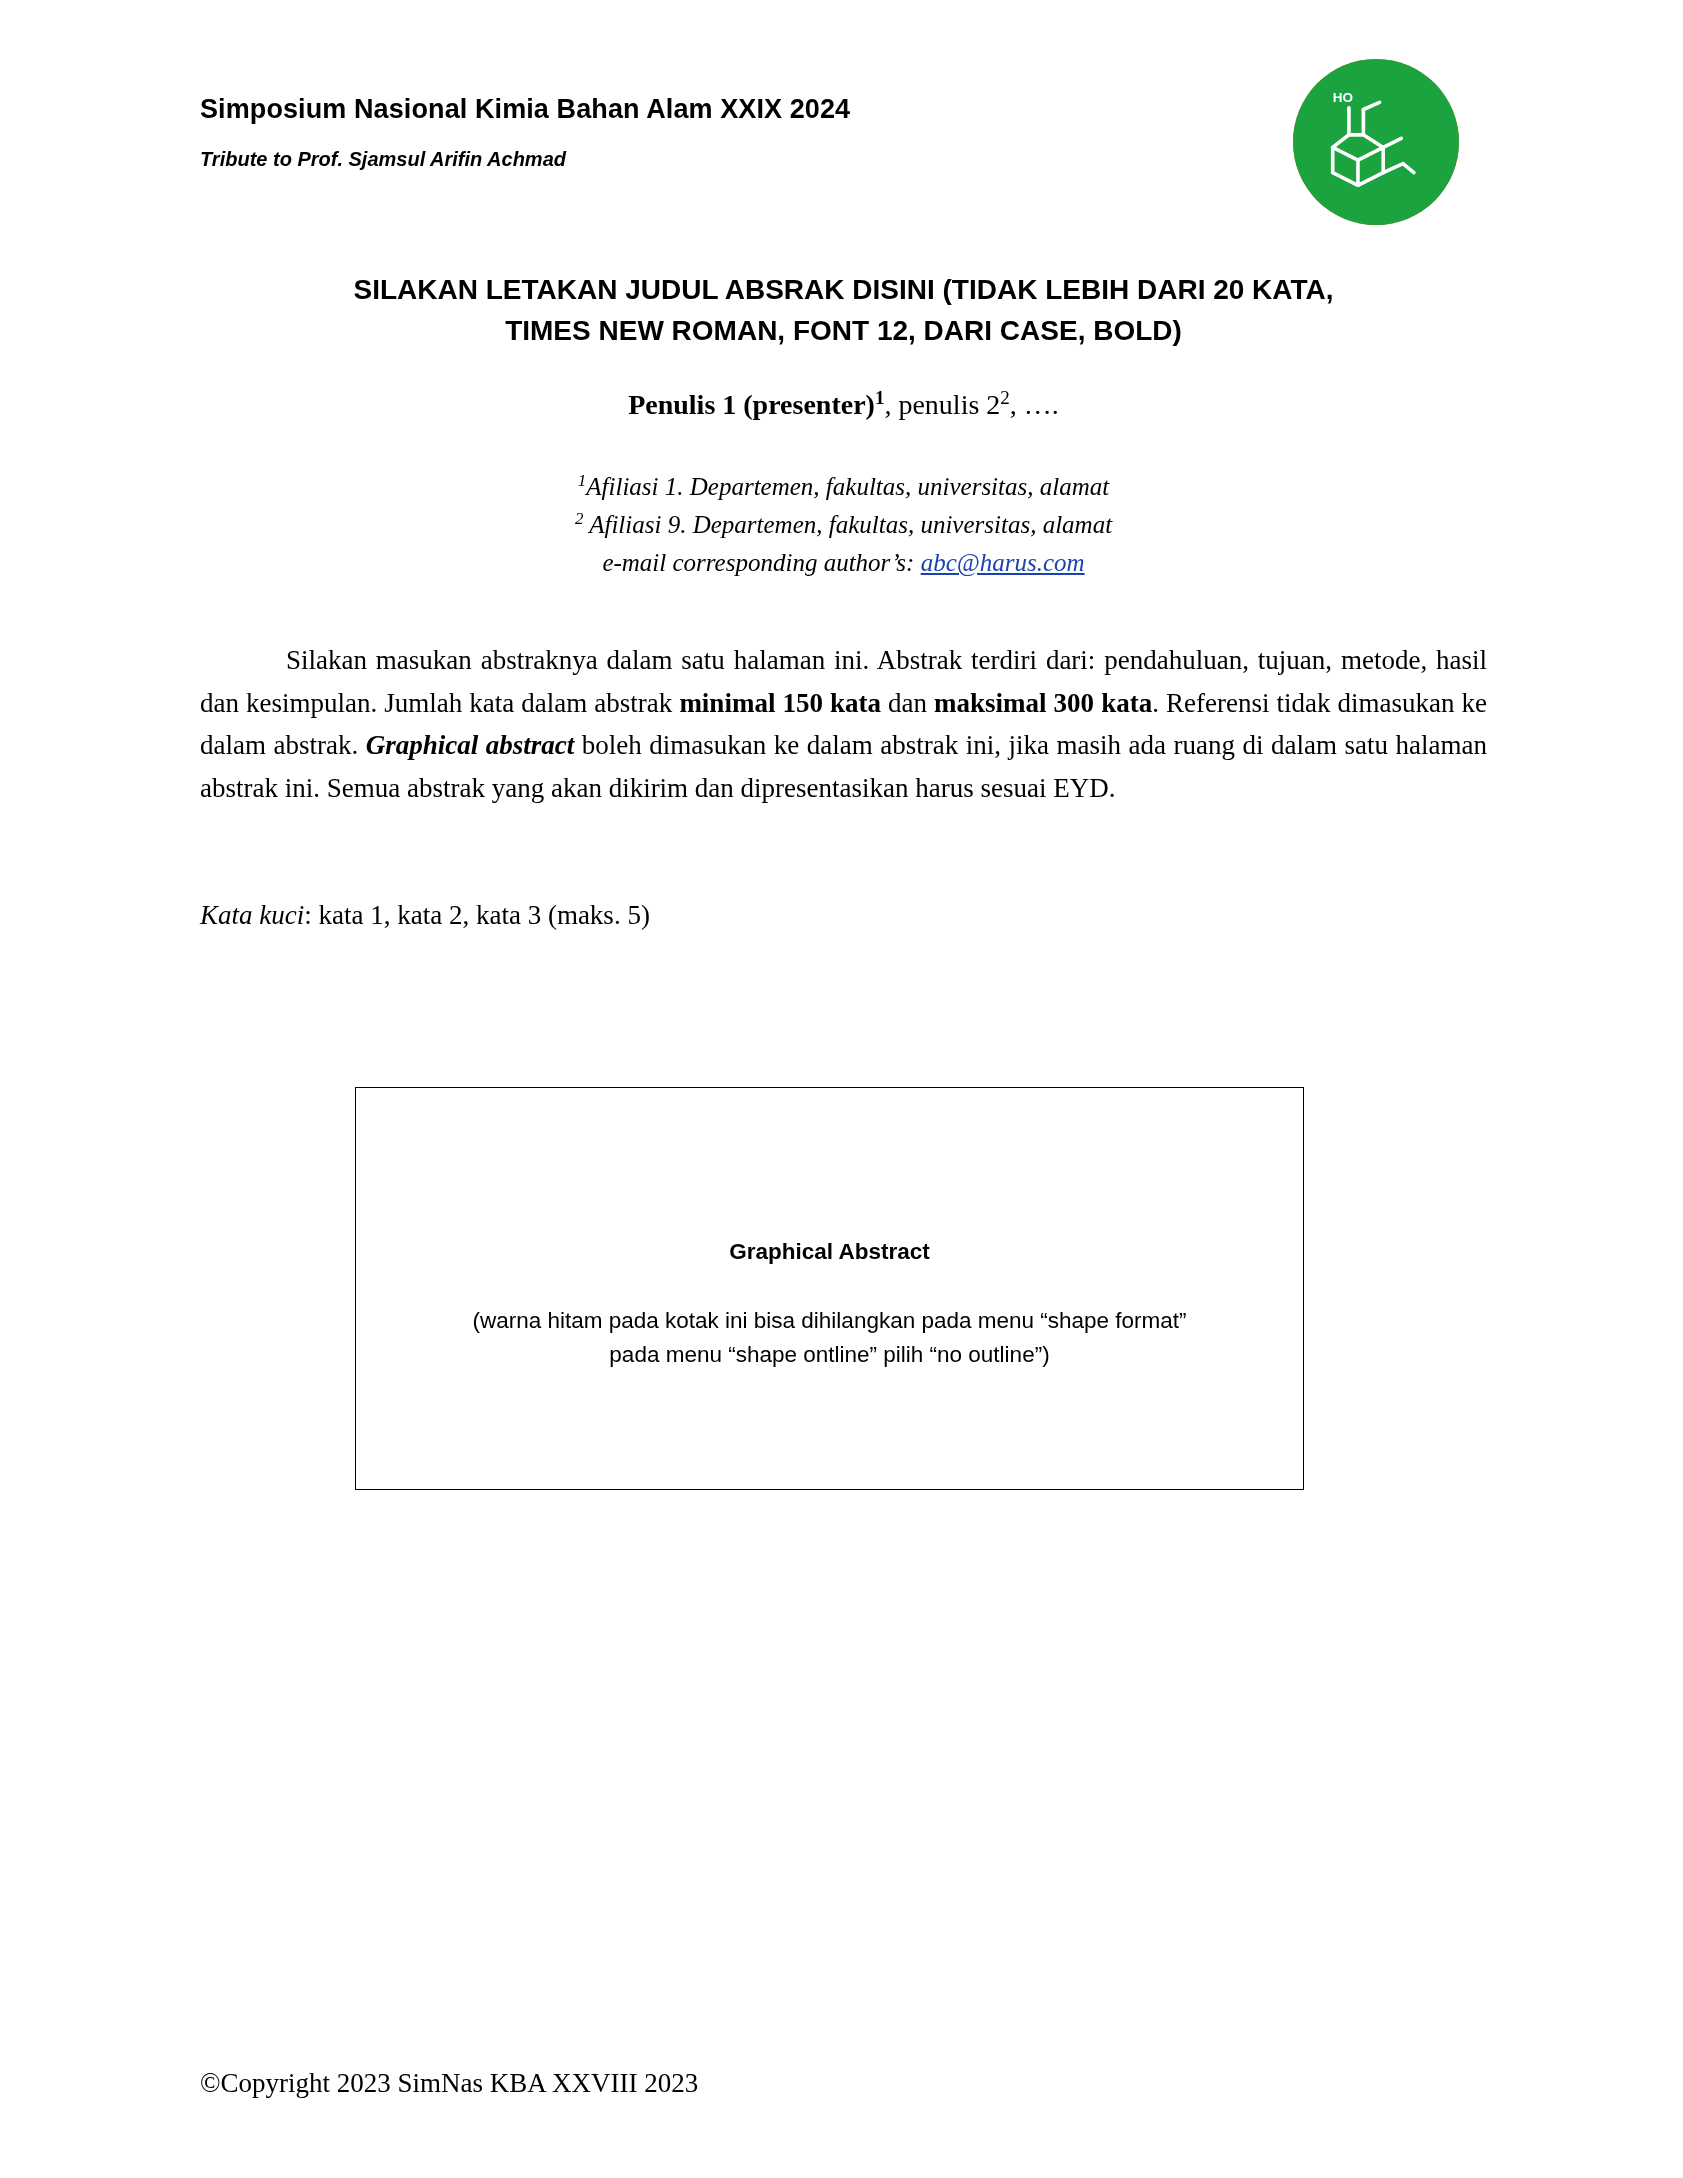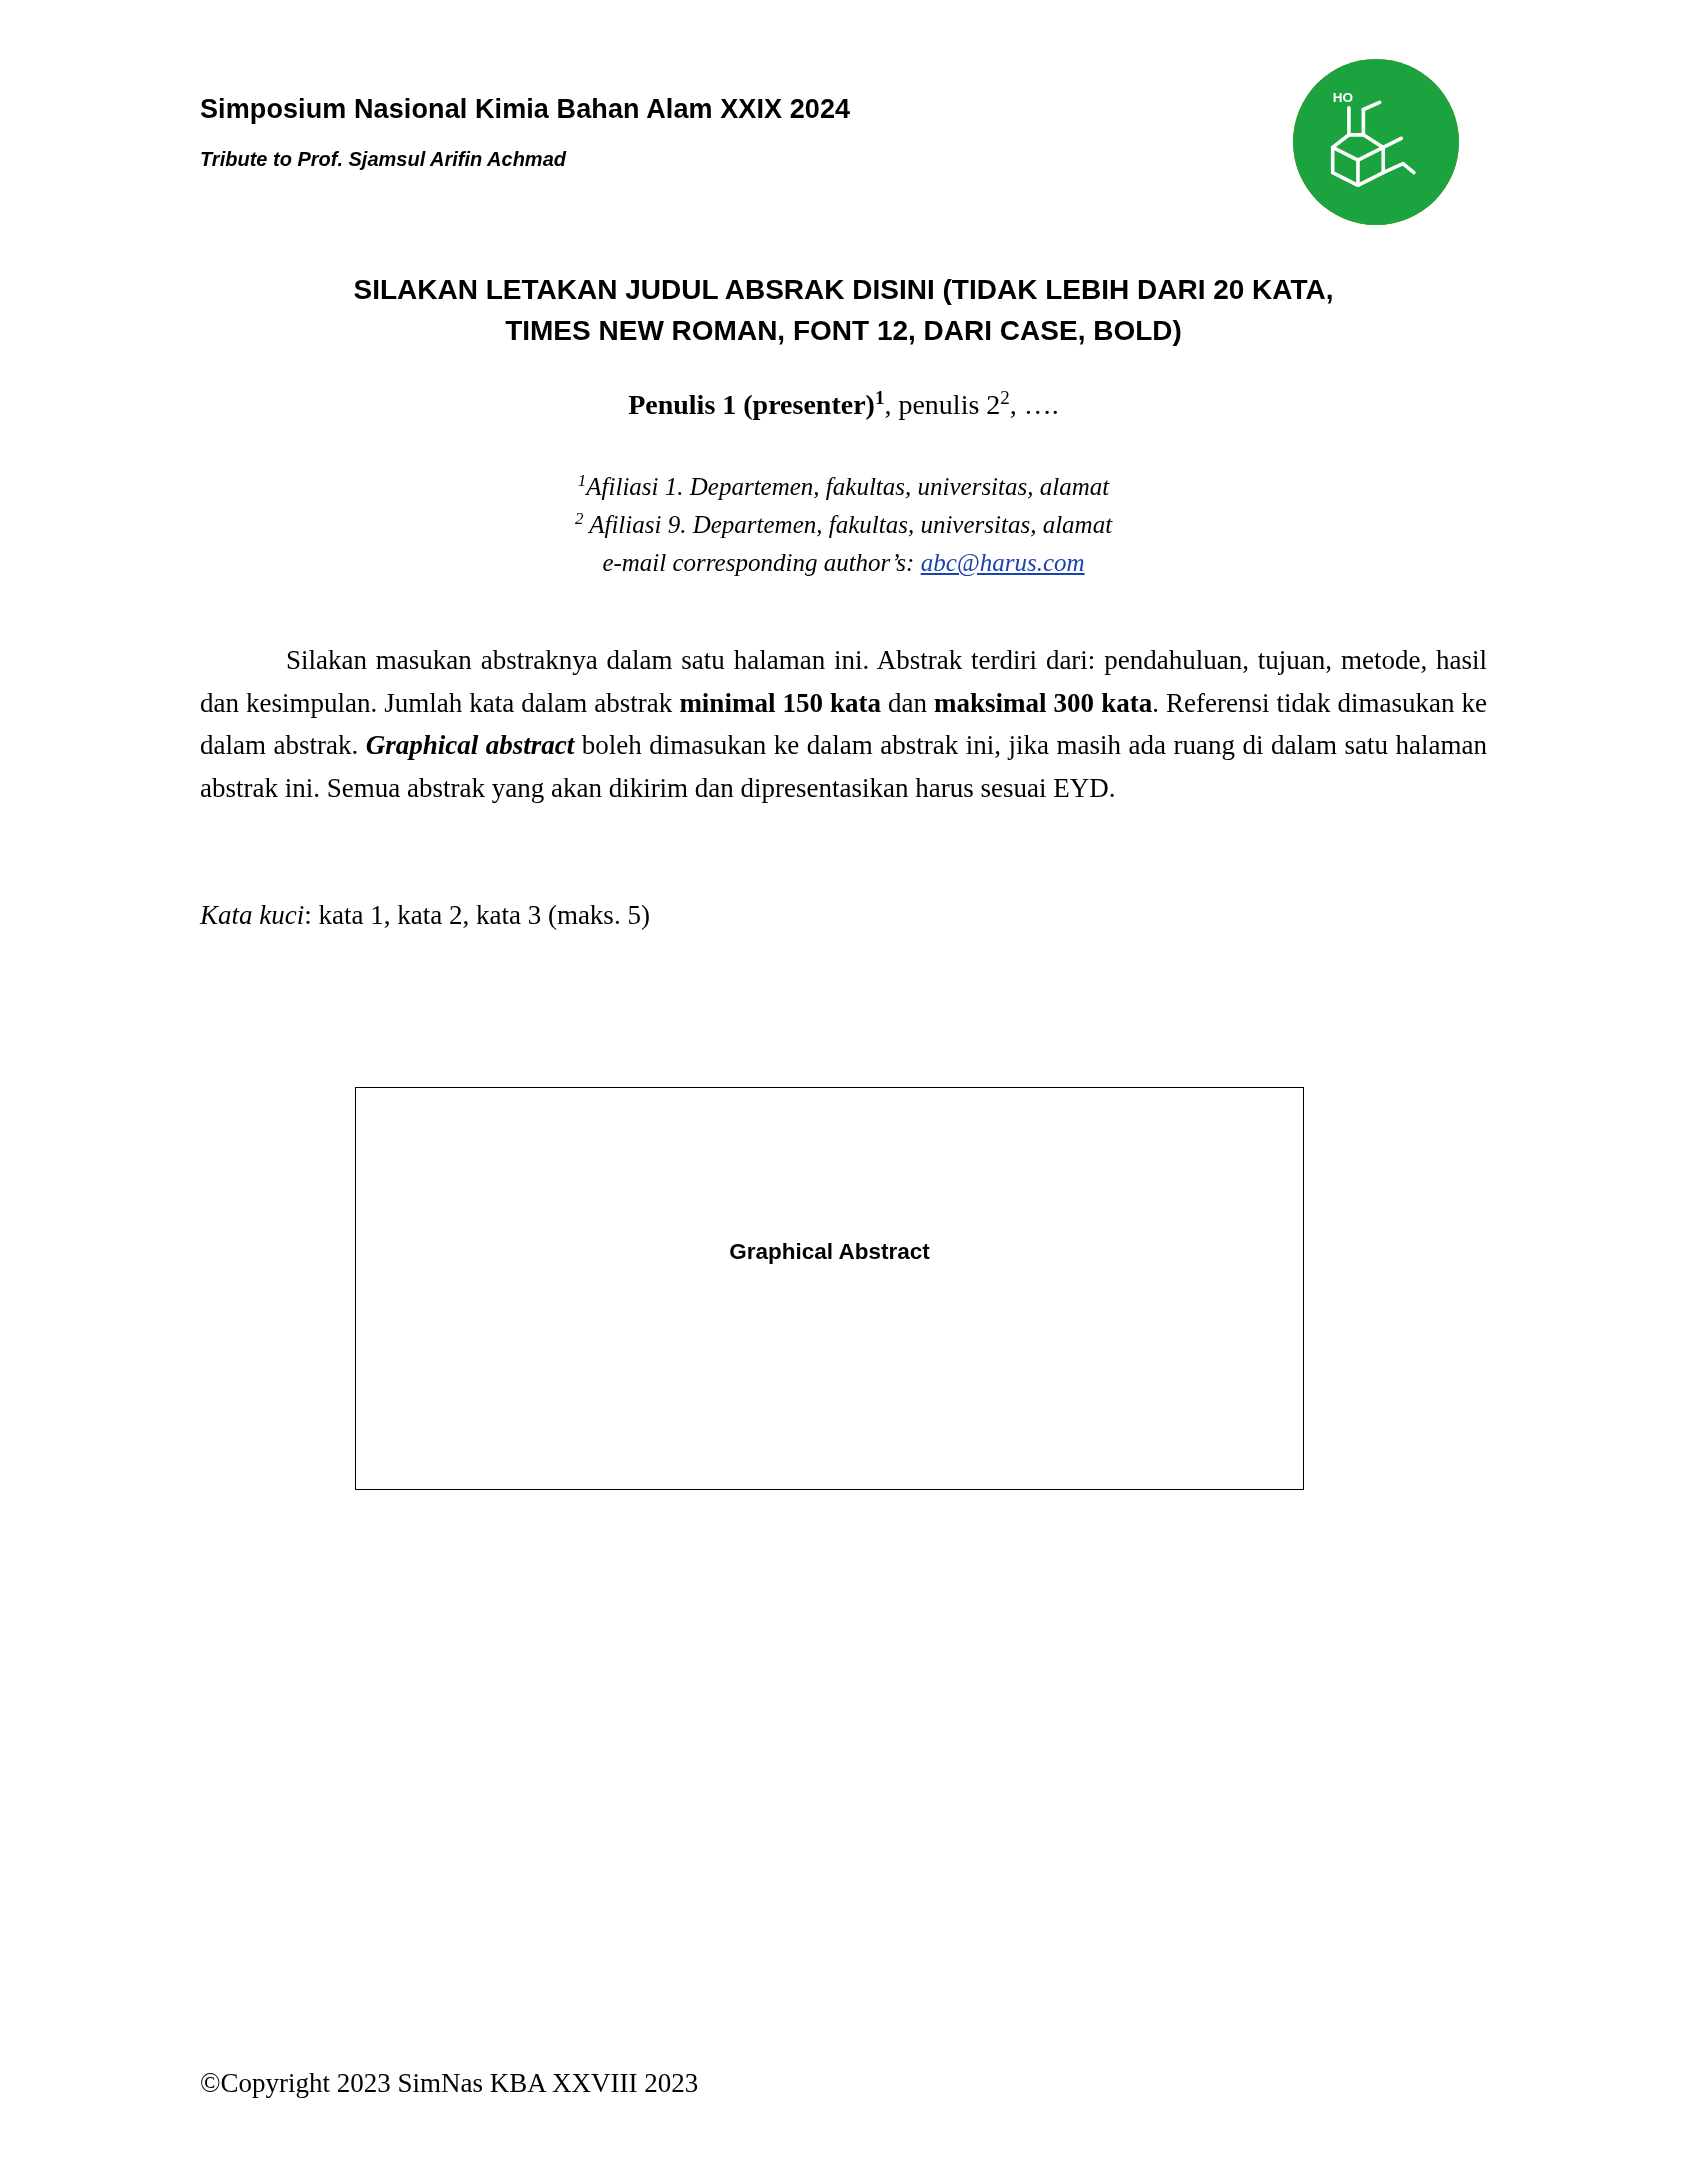--- a/index.html
+++ b/index.html
@@ -205,18 +205,22 @@
   <div class="abstract">
     <span class="indent"></span><span>Silakan masukan abstraknya dalam satu halaman ini. Abstrak terdiri dari: pendahuluan, tujuan, metode, hasil dan kesimpulan. Jumlah kata dalam abstrak </span><b>minimal 150 kata</b><span> dan </span><b>maksimal 300 kata</b><span>. Referensi tidak dimasukan ke dalam abstrak. </span><span class="bi">Graphical abstract</span><span> boleh dimasukan ke dalam abstrak ini, jika masih ada ruang di dalam satu halaman abstrak ini. Semua abstrak yang akan dikirim dan dipresentasikan harus sesuai EYD.</span>
   </div>
 
   <div class="keywords">
     <i>Kata kuci</i><span>: kata 1, kata 2, kata 3 (maks. 5)</span>
   </div>
 
   <div class="ga-box">
     <div class="ga-title">Graphical Abstract</div>
+    <div class="ga-note">
+      <div>(warna hitam pada kotak ini bisa dihilangkan pada menu “shape format”</div>
+      <div>pada menu “shape ontline” pilih “no outline”)</div>
+    </div>
   </div>
 
   <div class="footer">©Copyright 2023 SimNas KBA XXVIII 2023</div>
 
 </div>
 
 
 </body></html>

